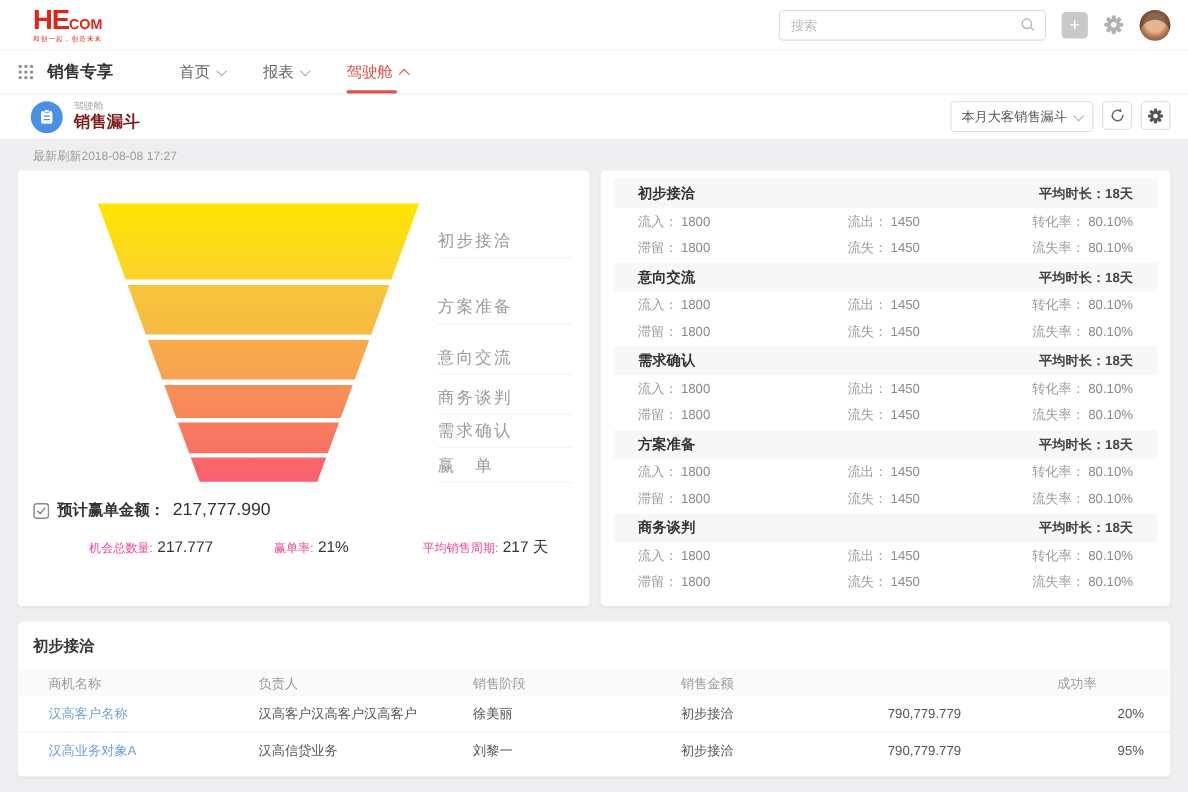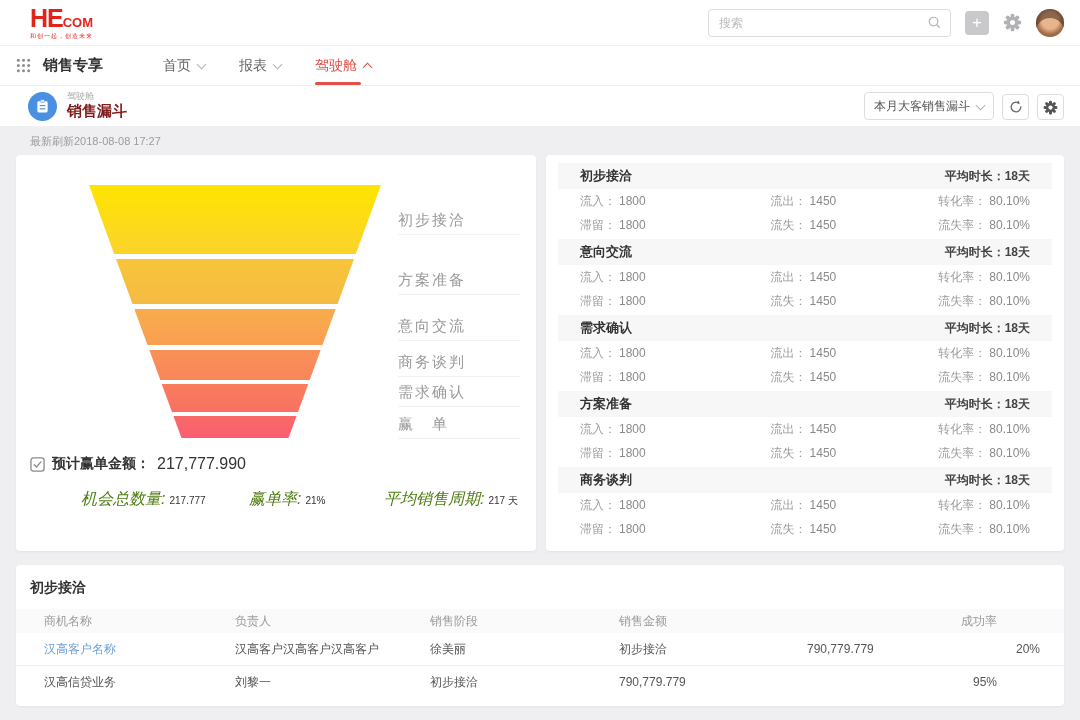--- a/index.html
+++ b/index.html
@@ -32,40 +32,40 @@
   .chev{display:inline-block;width:6px;height:6px;border-right:1.4px solid #b3b3b3;
     border-bottom:1.4px solid #b3b3b3;transform:rotate(45deg);margin-left:7px;margin-top:-3px;}
   .chev.up{transform:rotate(225deg);border-color:#e25148;margin-top:4px;}
   .active-bar{position:absolute;left:0;bottom:0;width:46px;height:3px;background:#e25148;border-radius:2px;}
   .pagehead{height:40px;background:#fff;display:flex;align-items:center;padding:0 16px;}
   .ph-icon{width:29px;height:29px;border-radius:50%;background:#4a90e2;margin-left:12px;
     display:flex;align-items:center;justify-content:center;}
   .ph-text{margin-left:10px;line-height:1.1;}
   .ph-crumb{font-size:9px;color:#aaa;}
   .ph-title{font-size:15px;font-weight:bold;color:#7f1d1d;margin-top:1px;}
-  .ph-right{margin-left:auto;display:flex;align-items:flex-end;gap:8px;}
+  .ph-right{margin-left:auto;display:flex;align-items:flex-start;gap:8px;}
   .selectbox{height:26px;border:1px solid #ddd;border-radius:4px;display:flex;align-items:center;
     padding:0 9px;font-size:12px;color:#555;cursor:pointer;background:#fff;}
   .ctl-btn{width:27px;height:26px;border:1px solid #ddd;border-radius:4px;background:#fff;
     display:flex;align-items:center;justify-content:center;cursor:pointer;padding:0;}
   .refresh-line{font-size:11px;color:#9c9c9c;margin:8px 0 6px 30px;}
   .main{display:flex;gap:10px;padding:0 16px;}
   .card{background:#fff;border-radius:4px;box-shadow:0 1px 3px rgba(0,0,0,.05);}
   .left-card{width:520px;height:396px;position:relative;}
   .funnel-wrap{position:relative;width:520px;height:300px;}
   .f-label{position:absolute;left:382px;width:122px;height:26px;line-height:24px;
     font-size:15px;color:#9a9a9a;letter-spacing:2px;border-bottom:1px solid #f2f2f2;}
   .summary{position:absolute;left:14px;top:300px;width:492px;}
   .expected{display:flex;align-items:center;gap:7px;}
   .exp-label{font-size:14px;font-weight:bold;color:#333;}
   .exp-value{font-size:16px;color:#333;}
   .stats-row{position:relative;height:24px;margin-top:16px;}
   .stat{position:absolute;top:0;white-space:nowrap;}
-  .s-label{font-size:16px;color:#4d7c0f;font-style:italic;}
-  .s-val{font-size:10px;color:#333;margin-left:4px;}
+  .s-label{font-size:11px;color:#ec4899;}
+  .s-val{font-size:14px;color:#333;margin-left:4px;}
   .right-card{width:518px;height:396px;padding-top:8px;box-sizing:border-box;}
   .stage-section{margin:0 12px 2px;}
   .stage-band{height:26px;background:#f7f7f8;display:flex;align-items:center;
     justify-content:space-between;padding:0 22px;}
   .stage-title{font-size:13px;font-weight:bold;color:#333;}
   .stage-avg{font-size:12px;font-weight:bold;color:#444;}
   .stage-row{display:flex;height:24px;align-items:center;padding:0 22px;}
   .metric{font-size:12px;white-space:nowrap;}
   .metric:nth-child(1){width:200px;}
   .metric:nth-child(2){width:176px;}
@@ -366,20 +366,21 @@
   <div id="tbl-body">
       <div class="tbl-row">
         <div class="td link">汉高客户名称</div>
         <div class="td">汉高客户汉高客户汉高客户</div>
         <div class="td">徐美丽</div>
         <div class="td">初步接洽</div>
         <div class="td">790,779.779</div>
         <div class="td">20%</div>
       </div>
       <div class="tbl-row">
+        <div class="td link">汉高业务对象A</div>
         <div class="td">汉高信贷业务</div>
         <div class="td">刘黎一</div>
         <div class="td">初步接洽</div>
         <div class="td">790,779.779</div>
         <div class="td">95%</div>
       </div>
     </div>
 </div>
 
 </body></html>

